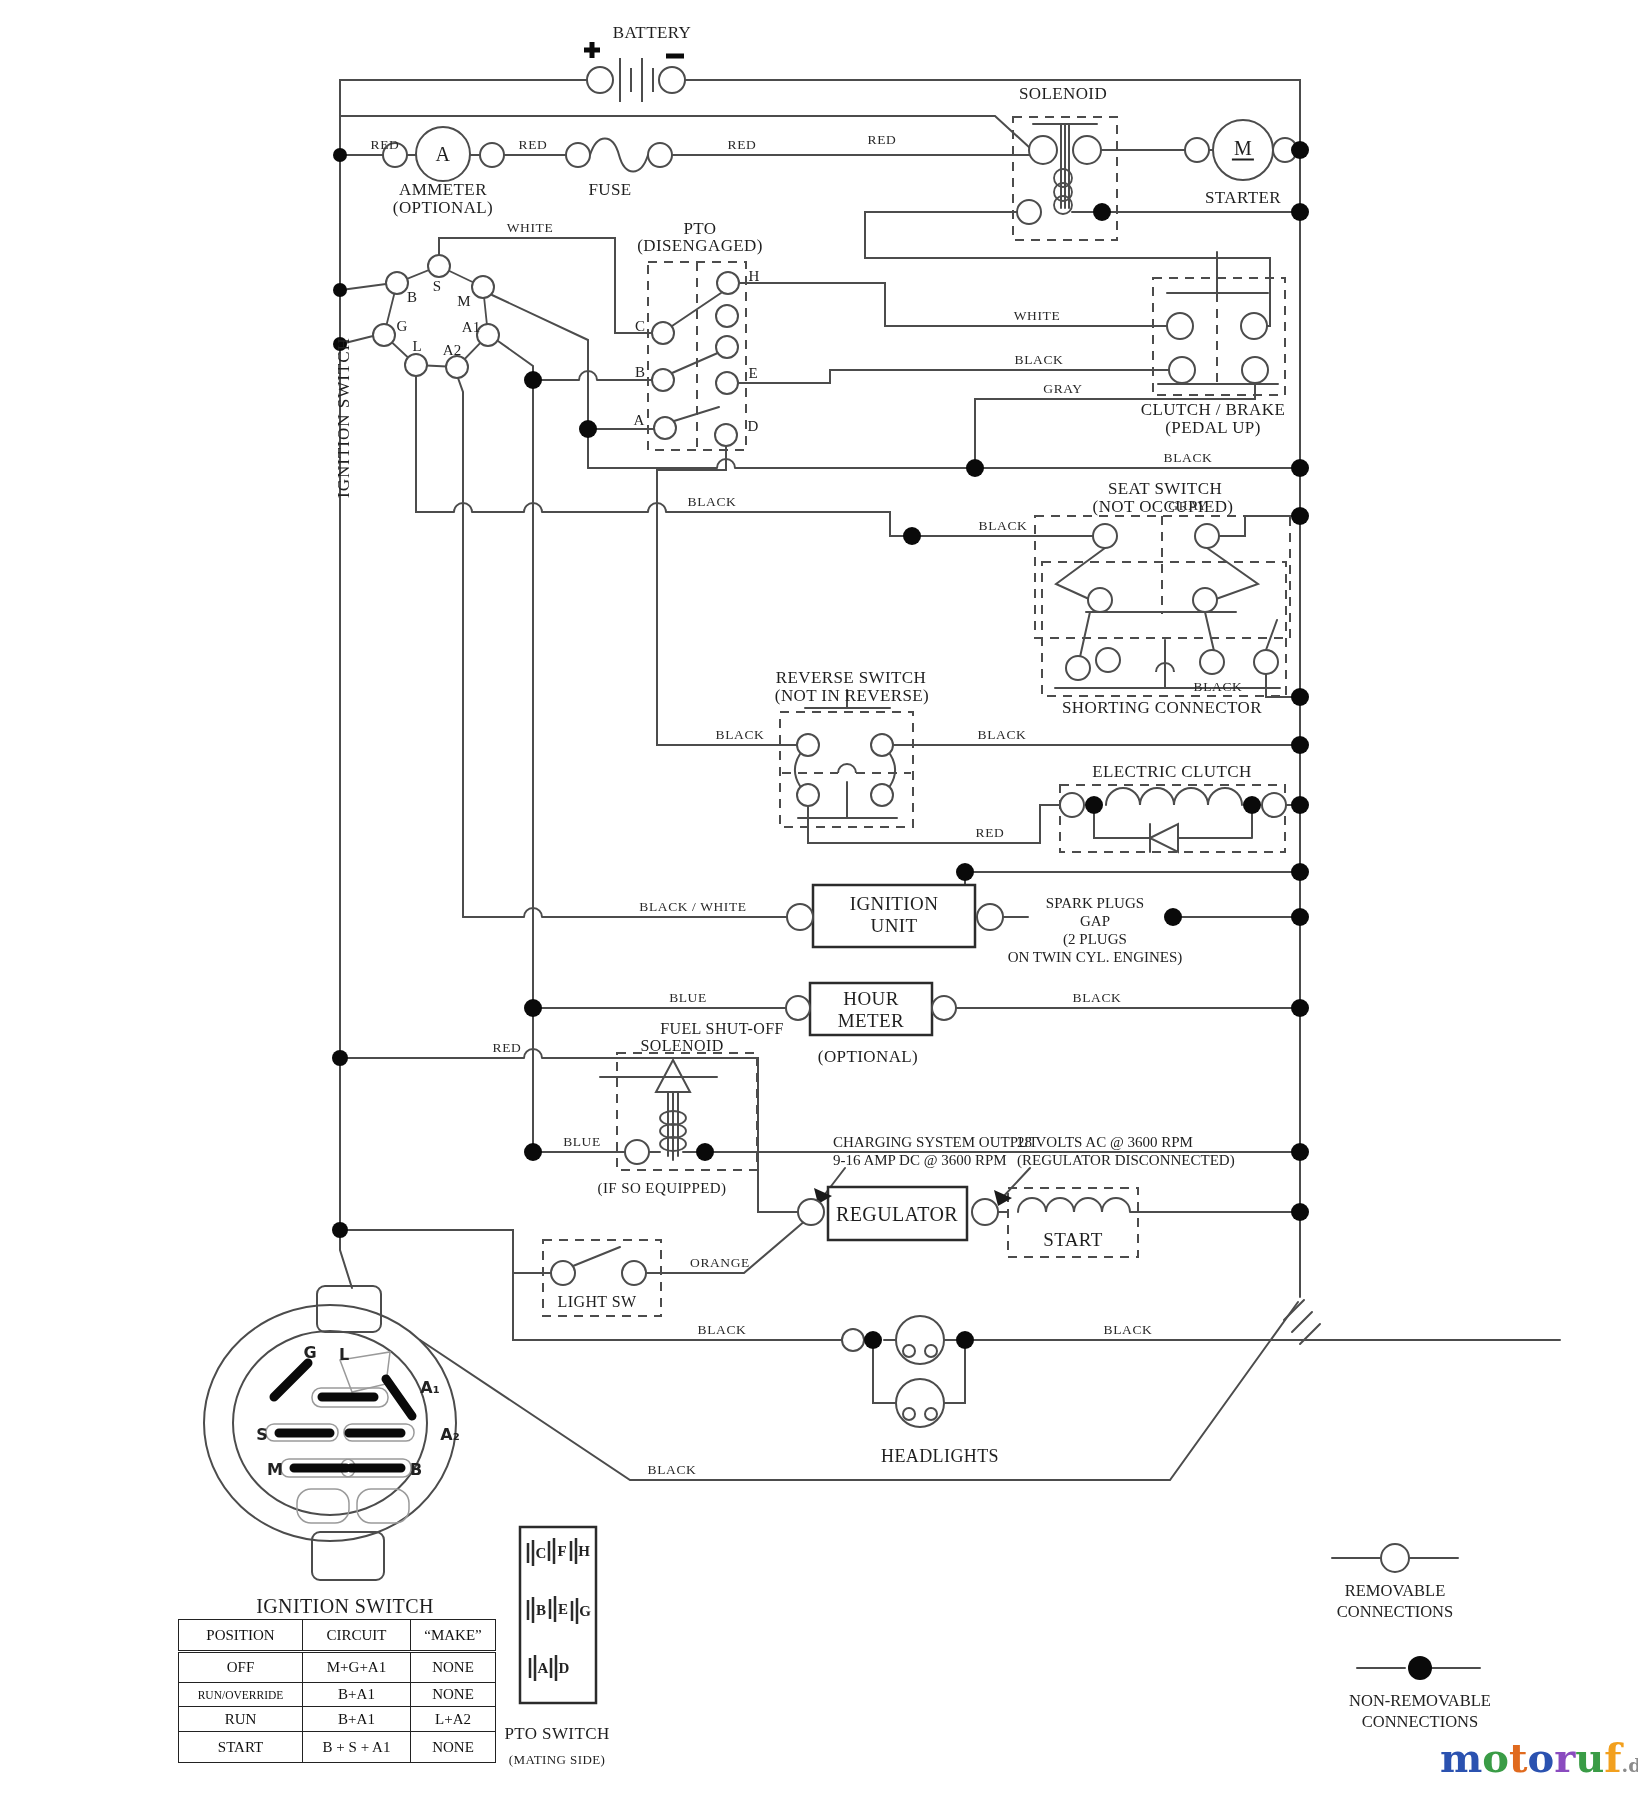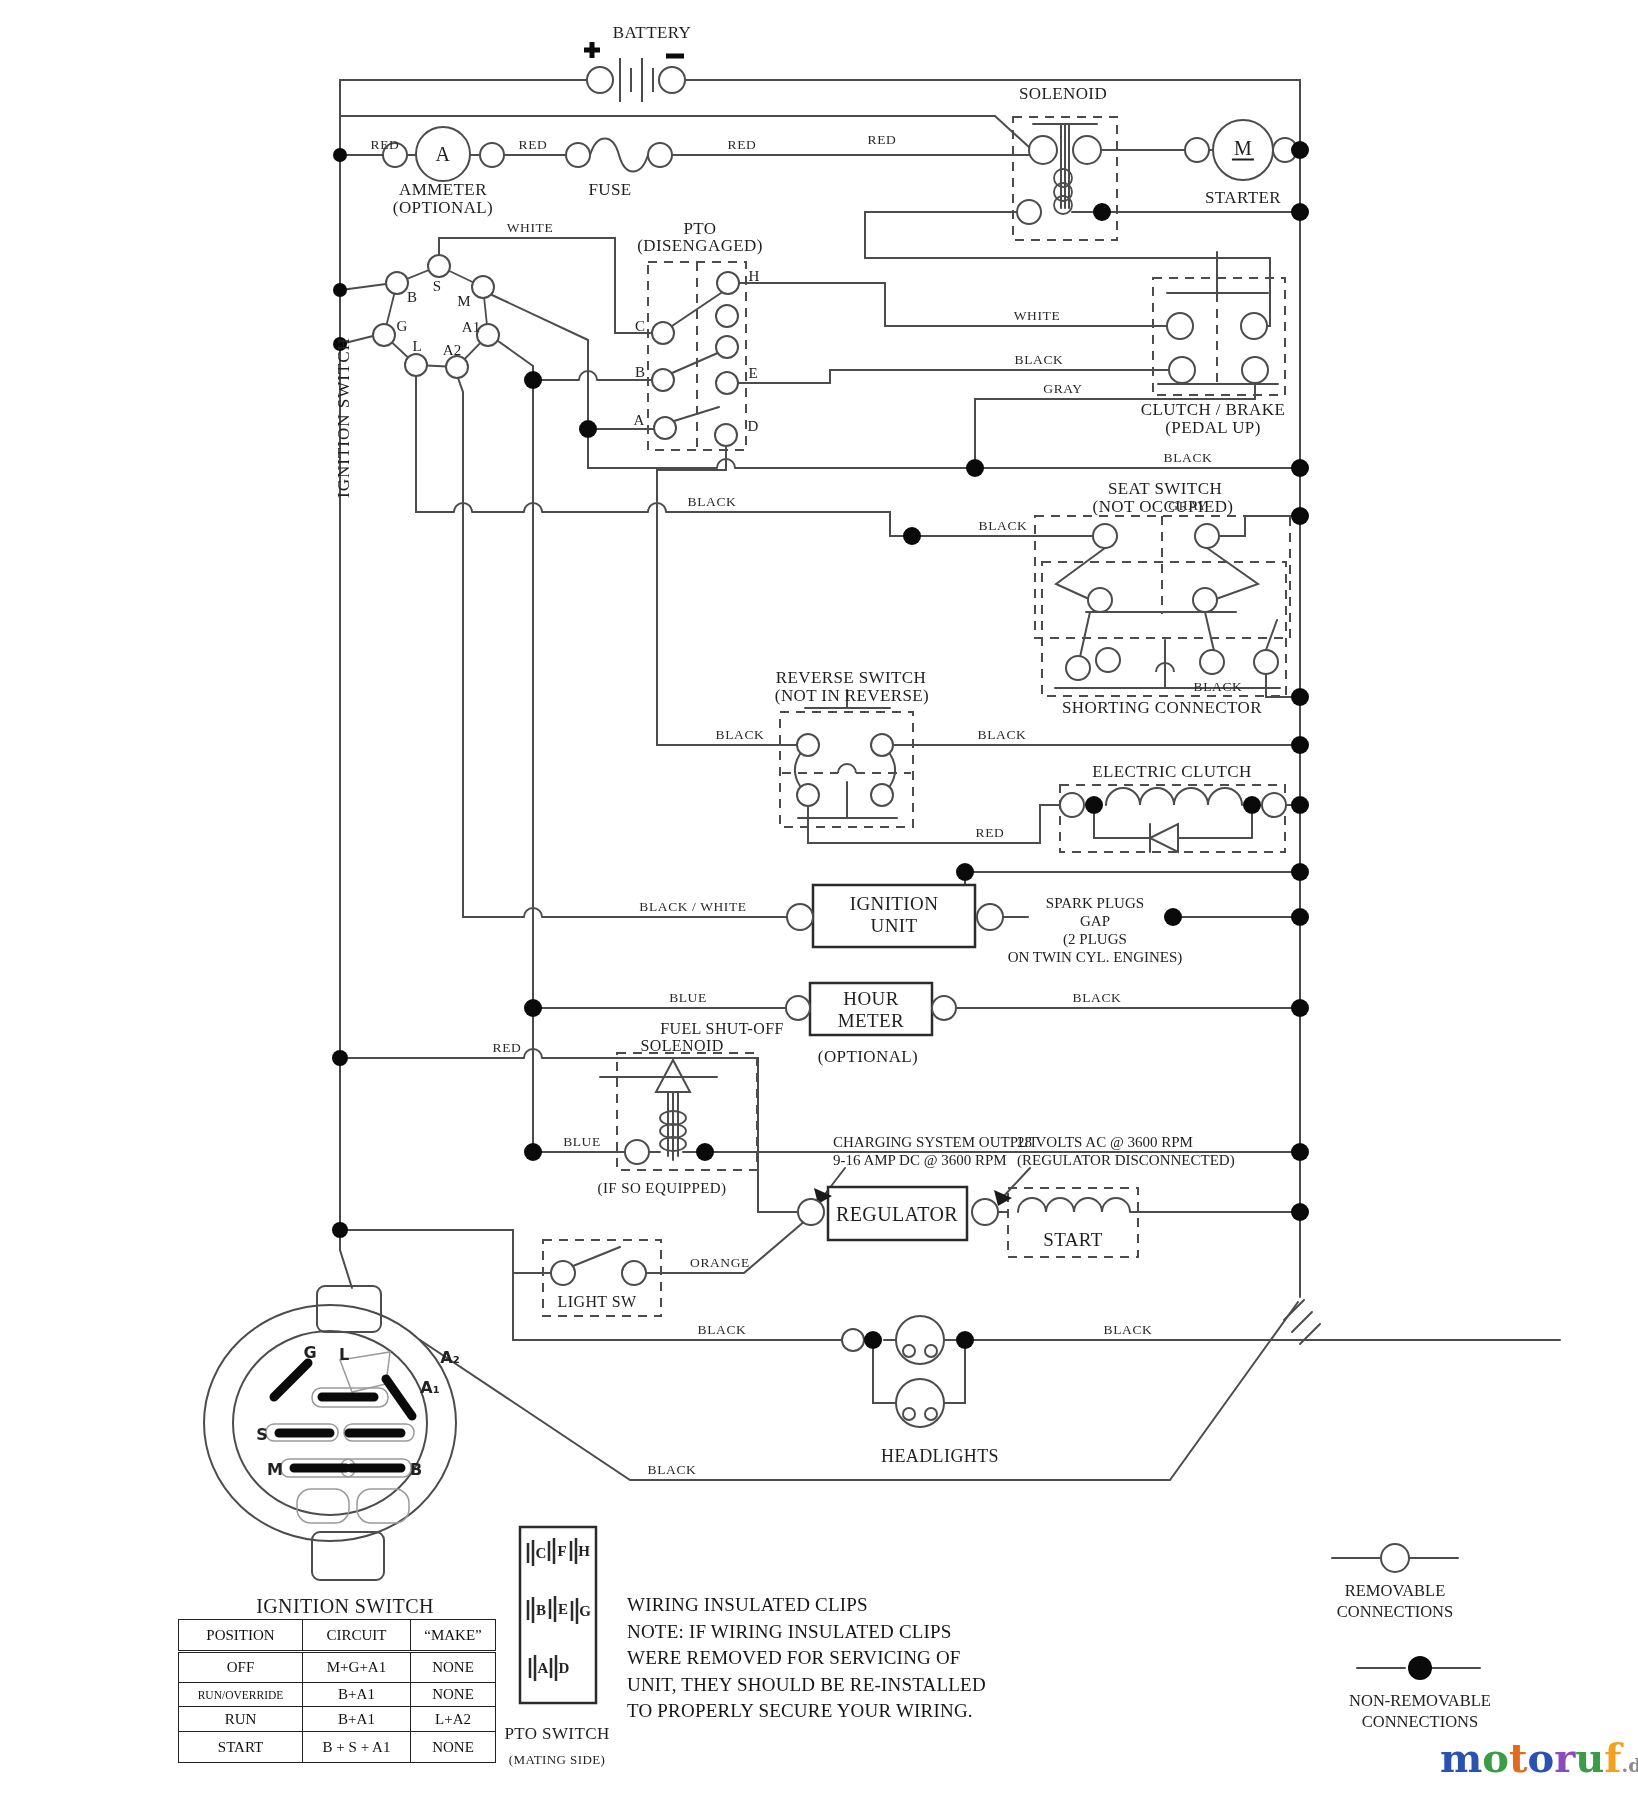--- a/index.html
+++ b/index.html
@@ -377,21 +377,21 @@
 <span class="term" style="left:640px;top:326px;">C</span>
 <span class="term" style="left:640px;top:372px;">B</span>
 <span class="term" style="left:639px;top:420px;">A</span>
 <span class="term" style="left:754px;top:276px;">H</span>
 <span class="term" style="left:753px;top:373px;">E</span>
 <span class="term" style="left:753px;top:426px;">D</span>
 
 <span class="cpin" style="left:310px;top:1352px;">G</span>
 <span class="cpin" style="left:344px;top:1354px;">L</span>
 <span class="cpin" style="left:430px;top:1387px;">A₁</span>
-<span class="cpin" style="left:450px;top:1357px;">A₂</span>
+<span class="cpin" style="left:450px;top:1434px;">A₂</span>
 <span class="cpin" style="left:262px;top:1434px;">S</span>
 <span class="cpin" style="left:275px;top:1469px;">M</span>
 <span class="cpin" style="left:416px;top:1469px;">B</span>
 
 <div class="lbl" style="left:345px;top:1606px;font-size:20px;">IGNITION SWITCH</div>
 
 <table class="igtbl">
   <tbody>
         <tr class="dbl">
     <th style="width:119px;">POSITION</th>
@@ -425,27 +425,20 @@
 <span class="pin" style="left:562px;top:1551px;">F</span>
 <span class="pin" style="left:584px;top:1551px;">H</span>
 <span class="pin" style="left:541px;top:1610px;">B</span>
 <span class="pin" style="left:563px;top:1609px;">E</span>
 <span class="pin" style="left:585px;top:1611px;">G</span>
 <span class="pin" style="left:543px;top:1668px;">A</span>
 <span class="pin" style="left:564px;top:1668px;">D</span>
 <div class="lbl" style="left:557px;top:1734px;">PTO SWITCH</div>
 <div class="lbl" style="left:557px;top:1760px;font-size:13px;">(MATING SIDE)</div>
 
-<div class="note">
-  <div>WIRING INSULATED CLIPS</div>
-  <div>NOTE:  IF WIRING INSULATED CLIPS</div>
-  <div>WERE REMOVED FOR SERVICING OF</div>
-  <div>UNIT, THEY SHOULD BE RE-INSTALLED</div>
-  <div>TO PROPERLY SECURE YOUR WIRING.</div>
-</div>
 
 <div class="legend" style="left:1395px;top:1580px;">
   <div>REMOVABLE</div>
   <div>CONNECTIONS</div>
 </div>
 <div class="legend" style="left:1420px;top:1690px;">
   <div>NON-REMOVABLE</div>
   <div>CONNECTIONS</div>
 </div>
 

